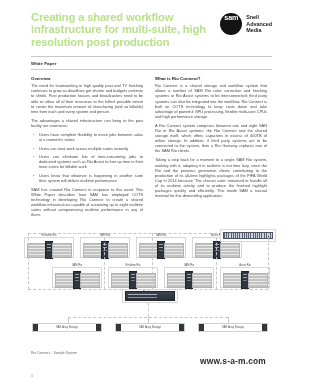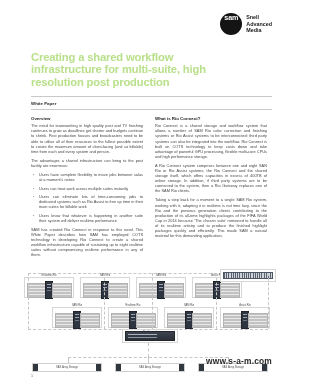--- a/index.html
+++ b/index.html
@@ -4,21 +4,21 @@
 <style>
   html,body{margin:0;padding:0;background:#ffffff;}
   body{width:298px;height:386px;overflow:hidden;
        font-family:"Liberation Sans",sans-serif;color:#3a3a3a;}
   .page{position:relative;width:298px;height:386px;background:#fff;}
 
   
   .header{display:flex;justify-content:space-between;align-items:flex-start;
           padding:11px 26px 0 31px;}
   .title{font-size:11.2px;line-height:12.4px;font-weight:bold;color:#b9e08a;
-         letter-spacing:-0.15px;max-width:176px;margin-top:40px;}
+         letter-spacing:-0.15px;max-width:176px;}
   .logo-wrap{display:flex;align-items:center;gap:4px;padding-top:2px;}
   .logo-mark{width:22px;height:22px;border-radius:50%;background:#141414;
              display:flex;align-items:flex-start;justify-content:center;}
   .logo-mark span{color:#fff;font-size:7.2px;font-weight:bold;letter-spacing:-0.2px;}
   .logo-txt{font-size:5.4px;line-height:6.4px;font-weight:bold;color:#1b1b1b;}
 
   .rule{height:1px;background:#c9c9c9;margin:8px 26px 0 31px;}
   .wp{font-size:4.4px;font-weight:bold;color:#2b2b2b;margin:4px 31px 0 31px;}
   .rule2{height:1px;background:#c9c9c9;margin:3px 26px 0 31px;}
 
@@ -76,21 +76,21 @@
   .store .cap.r{margin-left:auto;}
   .store .txt{position:absolute;left:50%;transform:translateX(-50%);
               font-size:2.6px;color:#4a4a4a;white-space:nowrap;}
 
   .ln{position:absolute;background:transparent;}
   .vln{border-left:0.5px dashed #c6c6c6;}
   .hln{border-top:0.5px dashed #c6c6c6;}
 
   
   .cap-note{font-size:3.4px;color:#6a6a6a;margin:4px 0 0 31px;}
-  .url{position:absolute;right:26px;bottom:20px;font-size:8.4px;font-weight:bold;
+  .url{position:absolute;right:32px;bottom:20px;font-size:8.4px;font-weight:bold;
        color:#2b2b2b;letter-spacing:0.2px;}
   .pg{position:absolute;left:31px;bottom:8px;font-size:3.6px;color:#6a6a6a;}
 </style>
 </head>
 <body>
 
 <div class="page">
 
   <div class="header">
     <div class="title">Creating a shared workflow infrastructure for multi-suite, high resolution post production</div>

